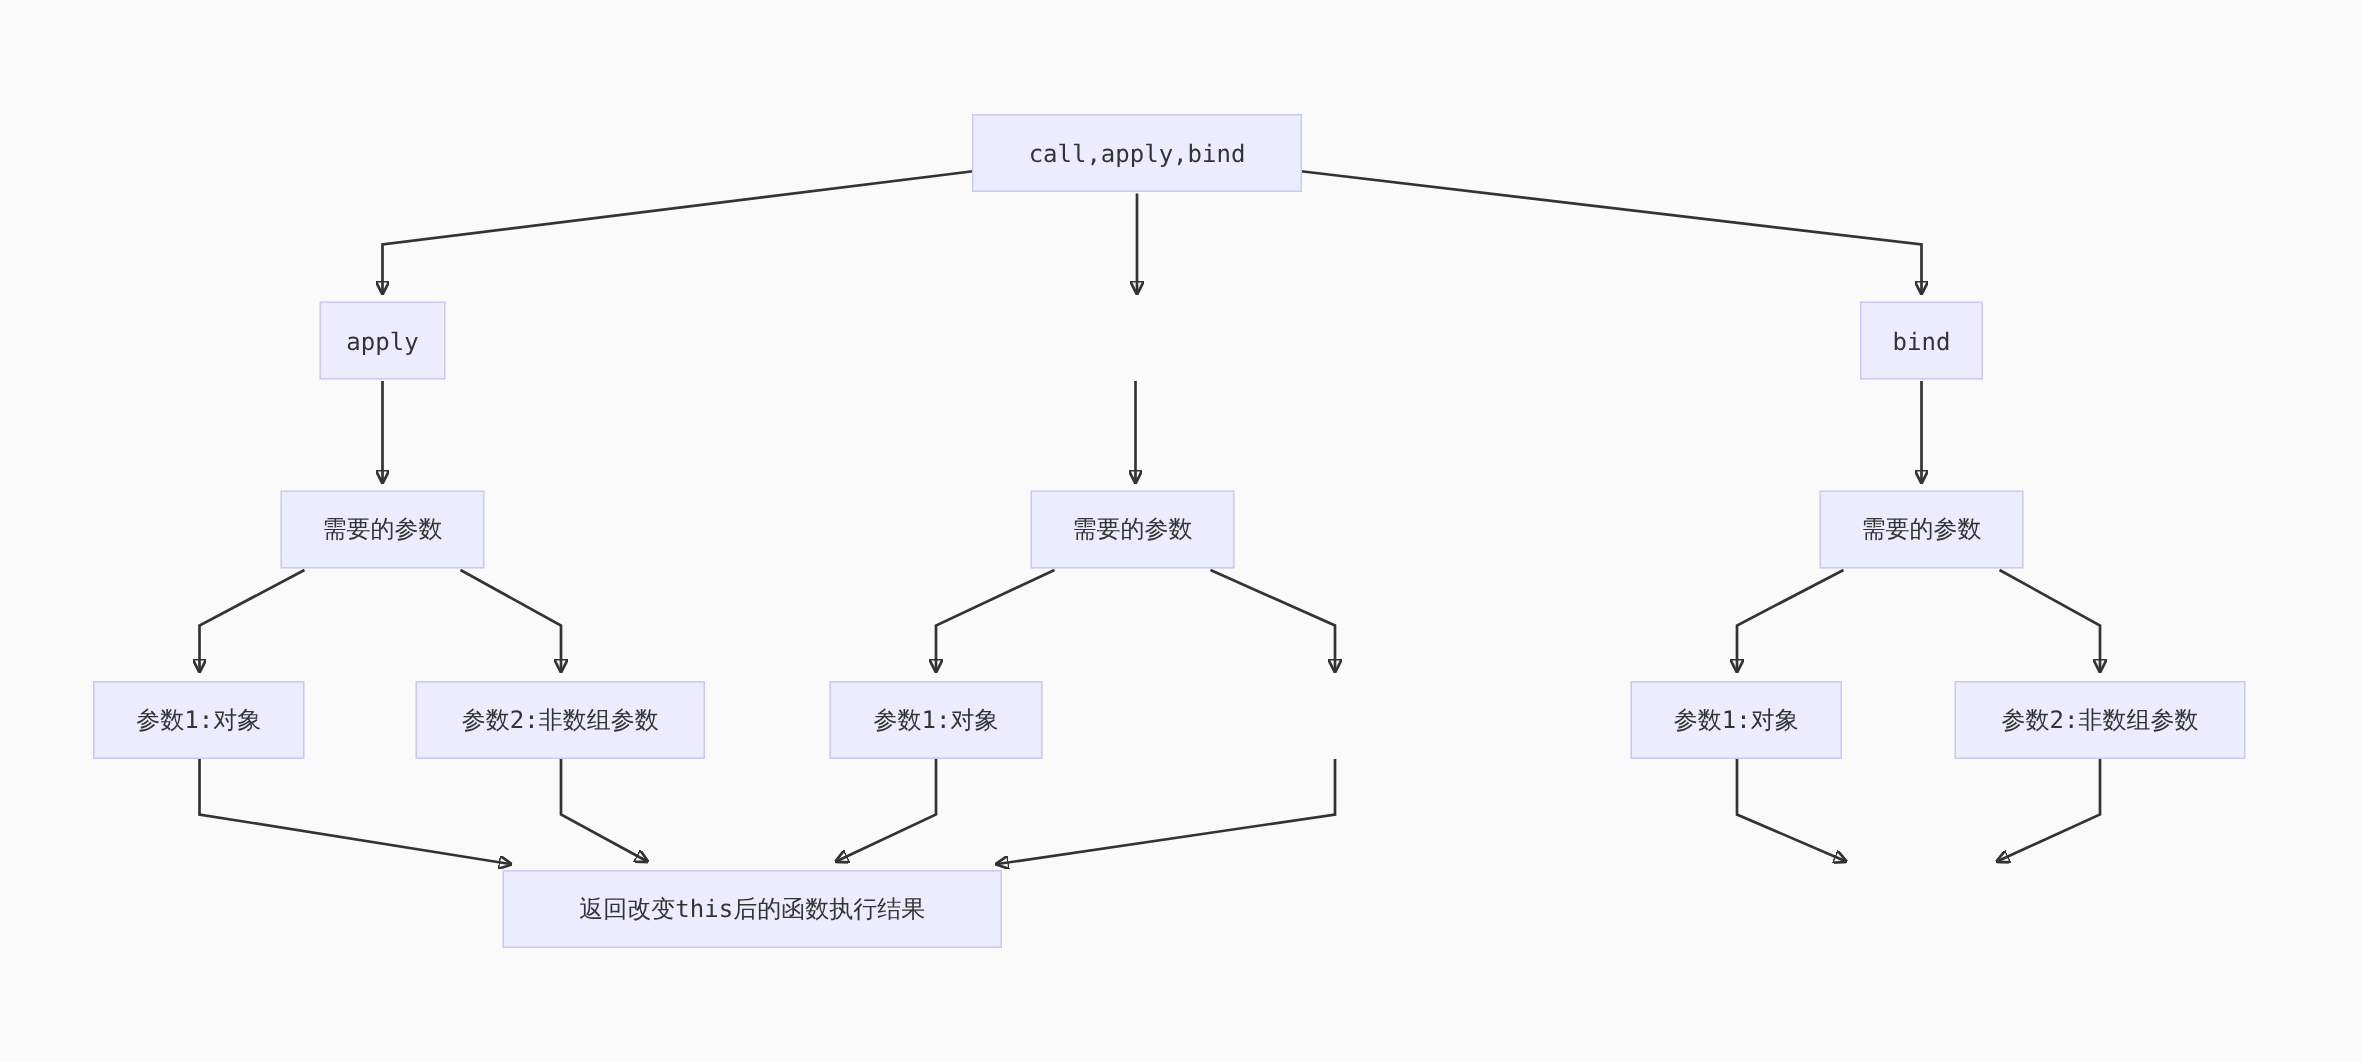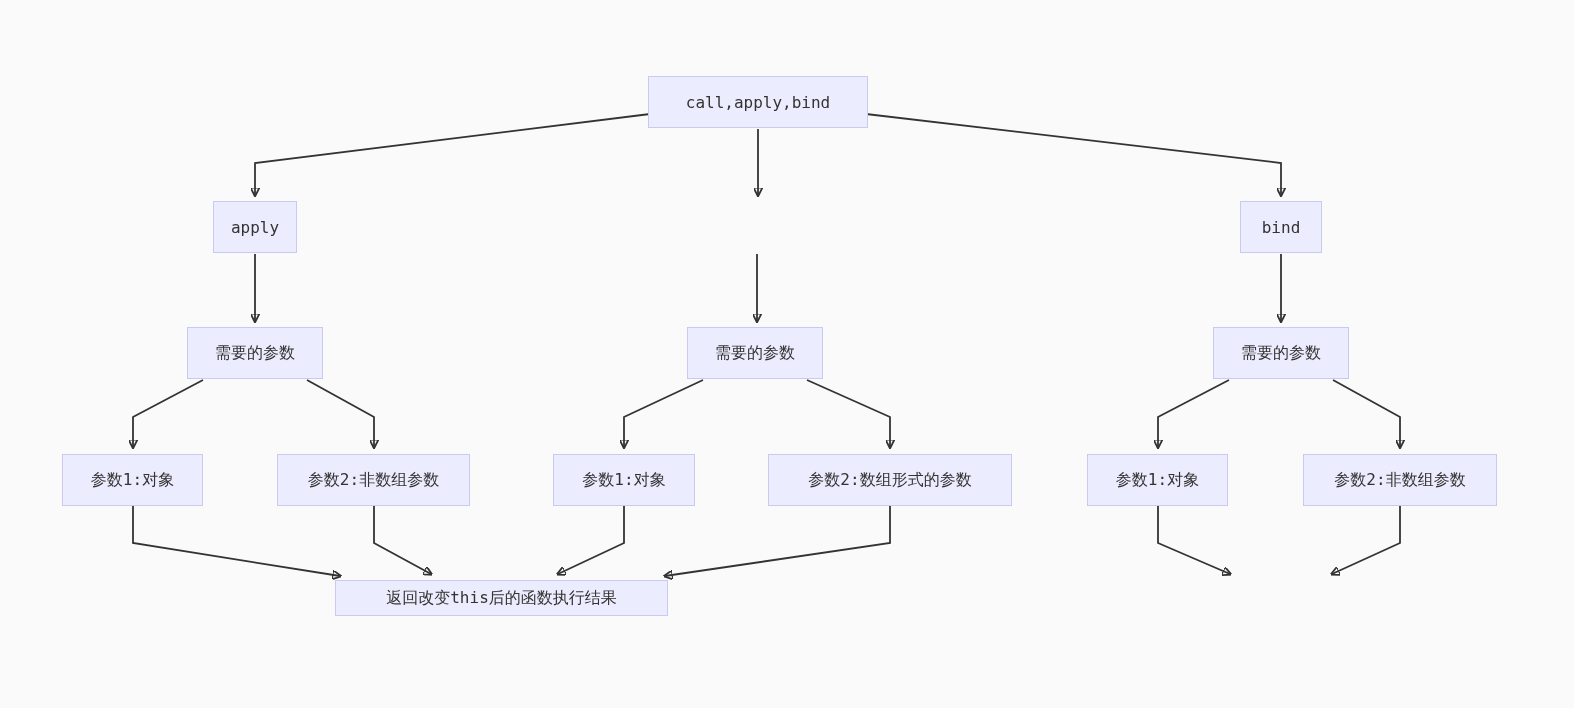--- a/index.html
+++ b/index.html
@@ -49,21 +49,21 @@
   .n-bind         { left: 1240px; top: 201px; width: 82px;  height: 52px; }
   .n-call-params  { left: 187px;  top: 327px; width: 136px; height: 52px; }
   .n-apply-params { left: 687px;  top: 327px; width: 136px; height: 52px; }
   .n-bind-params  { left: 1213px; top: 327px; width: 136px; height: 52px; }
   .n-call-arg1    { left: 62px;   top: 454px; width: 141px; height: 52px; }
   .n-call-arg2    { left: 277px;  top: 454px; width: 193px; height: 52px; }
   .n-apply-arg1   { left: 553px;  top: 454px; width: 142px; height: 52px; }
   .n-apply-arg2   { left: 768px;  top: 454px; width: 244px; height: 52px; }
   .n-bind-arg1    { left: 1087px; top: 454px; width: 141px; height: 52px; }
   .n-bind-arg2    { left: 1303px; top: 454px; width: 194px; height: 52px; }
-  .n-result-ca    { left: 335px;  top: 580px; width: 333px; height: 36px; }
+  .n-result-ca    { left: 335px;  top: 580px; width: 333px; height: 52px; }
   .n-result-bind  { left: 1093px; top: 580px; width: 370px; height: 52px; }
 </style>
 </head>
 <body>
 
 <div class="canvas">
 
   <svg class="edge-layer" width="1574" height="708" viewBox="0 0 1574 708" xmlns="http://www.w3.org/2000/svg">
     <defs>
       <marker id="arrow" markerWidth="9" markerHeight="9" refX="7.5" refY="4.5" orient="auto" markerUnits="userSpaceOnUse">
@@ -92,18 +92,17 @@
 
   <div class="node n-root">call,apply,bind</div>
   <div class="node n-call">apply</div>
   <div class="node n-bind">bind</div>
   <div class="node n-call-params">需要的参数</div>
   <div class="node n-apply-params">需要的参数</div>
   <div class="node n-bind-params">需要的参数</div>
   <div class="node n-call-arg1">参数1:对象</div>
   <div class="node n-call-arg2">参数2:非数组参数</div>
   <div class="node n-apply-arg1">参数1:对象</div>
-  <div class="node n-apply-arg2">参数2:数组形式的参数</div>
   <div class="node n-bind-arg1">参数1:对象</div>
   <div class="node n-bind-arg2">参数2:非数组参数</div>
   <div class="node n-result-ca">返回改变this后的函数执行结果</div>
 
 </div>
 
 </body></html>

